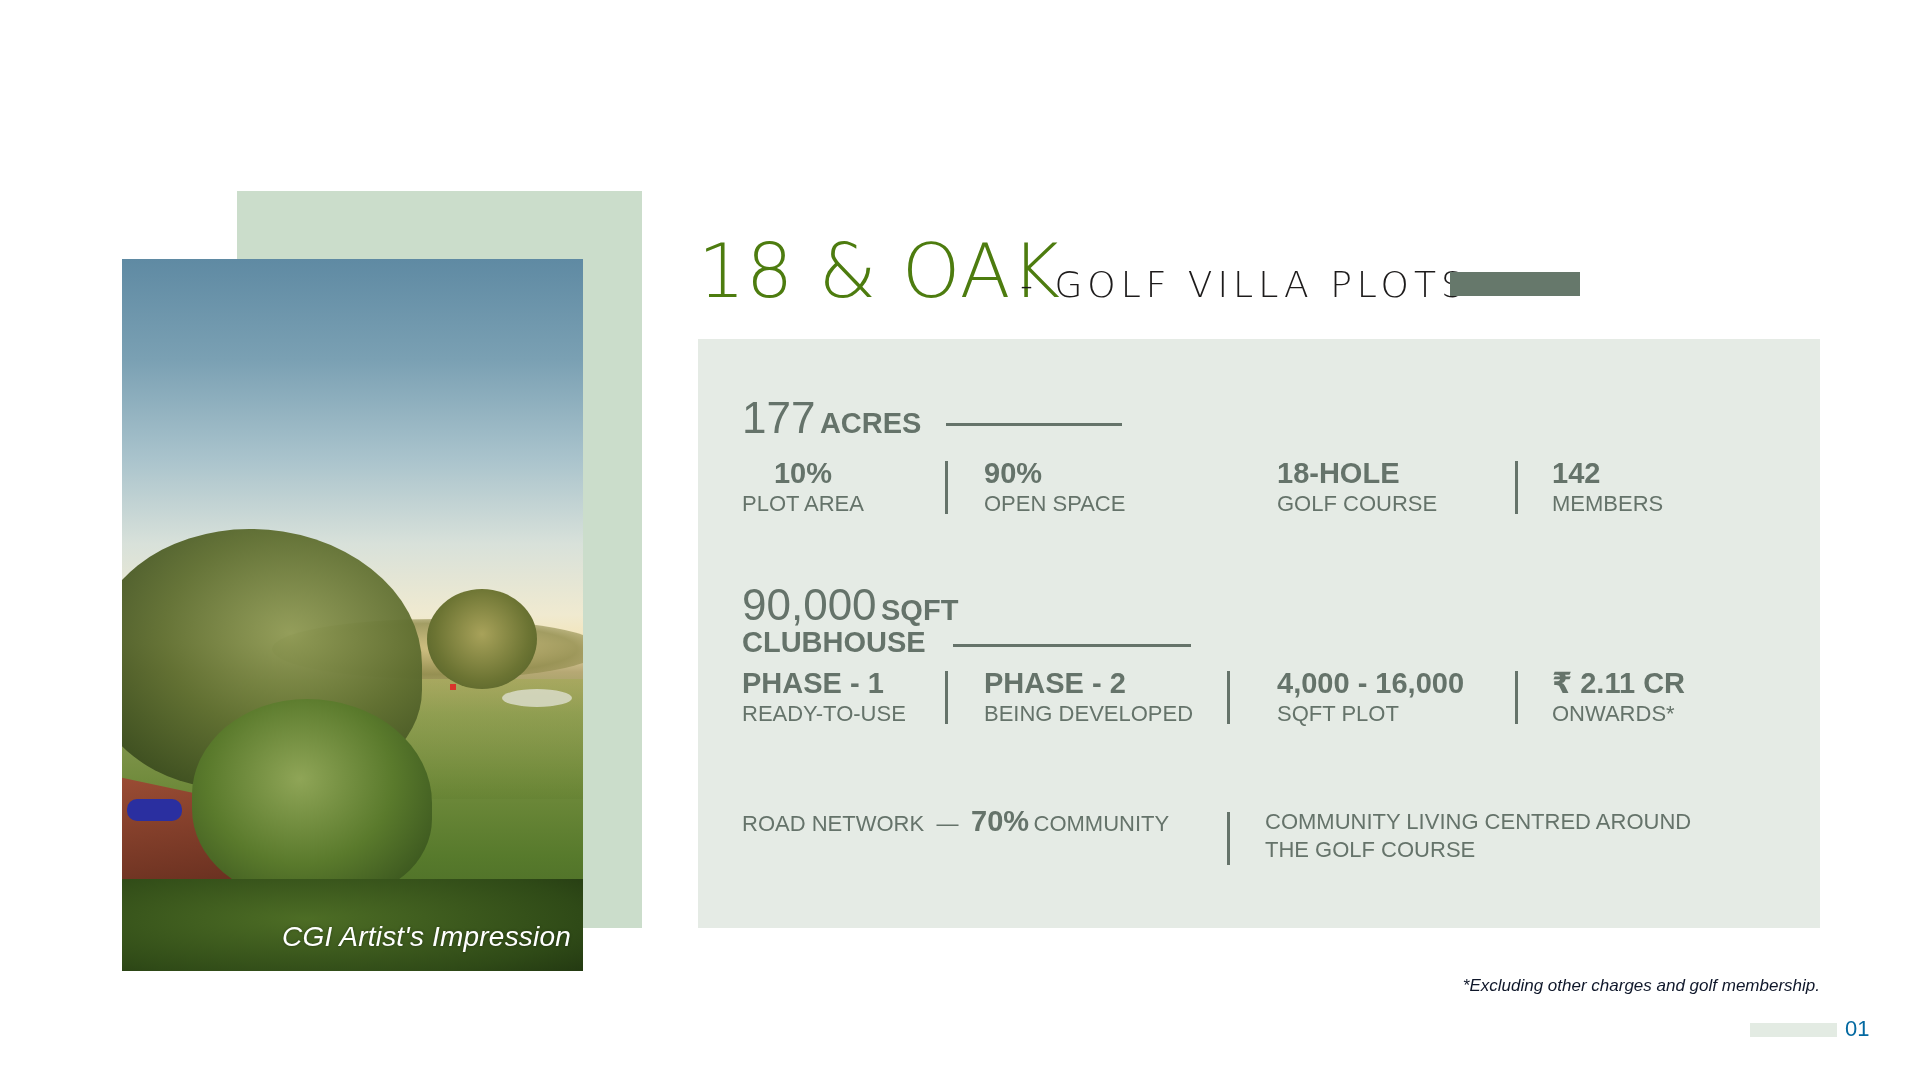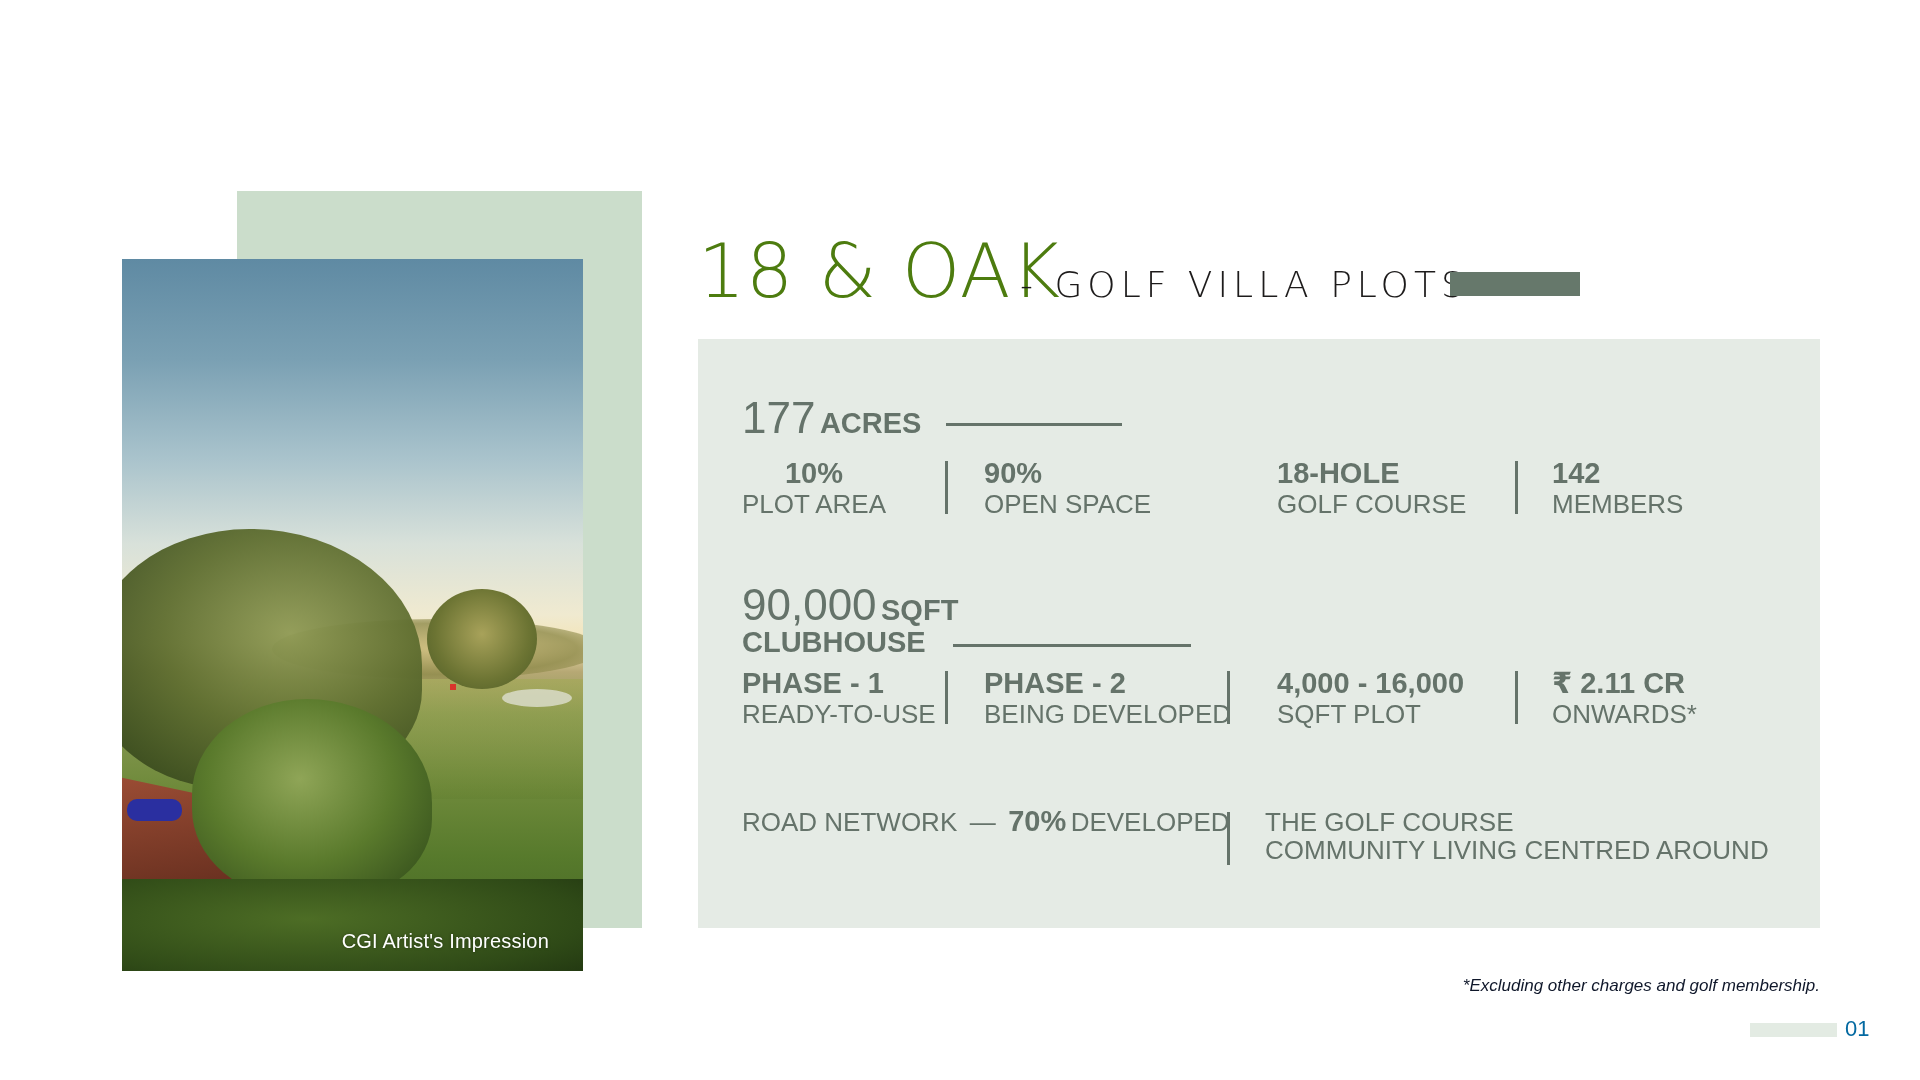--- a/index.html
+++ b/index.html
@@ -52,43 +52,43 @@
     background: linear-gradient(160deg, #9a4c34 0%, #6e3322 60%, #4a2418 100%);
     transform: skewY(12deg);
   }
   .photo .cushion { left: 5px; top: 540px; width: 55px; height: 22px; border-radius: 10px; background: #2a2fa0; }
   .photo .counter { left: 90px; top: 555px; width: 90px; height: 38px; background: #8f8f86; }
   .photo .foliage-bottom {
     left: 0; top: 620px; width: 461px; height: 100px;
     background: radial-gradient(ellipse at 40% 40%, #4d6d25 0%, #2f4a17 70%, #203510 100%);
   }
   .photo .caption {
-    right: 34px; bottom: 18px; color: #ffffff; 
-    font-size: 20px; letter-spacing: .2px; text-shadow: 0 0 3px rgba(0,0,0,.35);
+    right: 12px; bottom: 18px; color: #ffffff; font-style: italic;
+    font-size: 28px; letter-spacing: .2px; text-shadow: 0 0 3px rgba(0,0,0,.35);
   }
 
   
   .title-main {
     left: 698px; top: 226px; font-size: 74px; line-height: 90px; color: #4d7c0f;
     font-family: "DejaVu Sans", sans-serif; font-weight: 300; letter-spacing: 1px;
   }
   .title-sub {
     left: 1020px; top: 260px; font-size: 36px; line-height: 50px; color: #1d1b1b;
     font-family: "DejaVu Sans", sans-serif; font-weight: 300; letter-spacing: 5px;
   }
   .title-bar { left: 1450px; top: 272px; width: 130px; height: 24px; background: #66786b; }
 
   
   .panel { left: 698px; top: 339px; width: 1122px; height: 589px; background: #e5ebe5; }
 
   .c { color: #65736a; }
   .big-num { font-weight: 400; font-size: 44px; line-height: 50px; }
   .big-unit { font-weight: 700; font-size: 29px; line-height: 50px; }
   .val { font-weight: 700; font-size: 29px; line-height: 34px; }
-  .lbl { font-size: 26px; line-height: 28px; }
+  .lbl { font-size: 22px; line-height: 28px; }
   .hline { height: 3px; background: #65736a; }
   .vline { width: 3px; background: #65736a; }
 
   .footnote {
     right: 100px; top: 976px; font-size: 17px; font-style: italic; color: #0f172a;
   }
   .page-bar { left: 1750px; top: 1023px; width: 87px; height: 14px; background: #e3ebe3; }
   .page-num { left: 1845px; top: 1016px; font-size: 22px; line-height: 26px; color: #0369a1; }
 </style>
 </head>
@@ -166,23 +166,23 @@
 <div class="abs vline" style="left:1515px; top:671px; height:53px;"></div>
 <div class="abs c" style="left:1552px; top:666px;">
   <div class="val">₹ 2.11 CR</div>
   <div class="lbl">ONWARDS*</div>
 </div>
 
 <div class="abs c" style="left:742px; top:804px; white-space:nowrap;">
   <span class="lbl">ROAD NETWORK</span>
   <span class="lbl" style="margin:0 8px;">—</span>
   <span class="val">70%</span>
-  <span class="lbl">DEVELOPED</span>
+  <span class="lbl">COMMUNITY</span>
 </div>
 <div class="abs vline" style="left:1227px; top:812px; height:53px;"></div>
 <div class="abs c" style="left:1265px; top:808px;">
+  <div class="lbl">COMMUNITY LIVING CENTRED AROUND</div>
   <div class="lbl">THE GOLF COURSE</div>
-  <div class="lbl">COMMUNITY LIVING CENTRED AROUND</div>
 </div>
 
 <div class="abs footnote">*Excluding other charges and golf membership.</div>
 <div class="abs page-bar"></div>
 <div class="abs page-num">01</div>
 
 </body></html>

